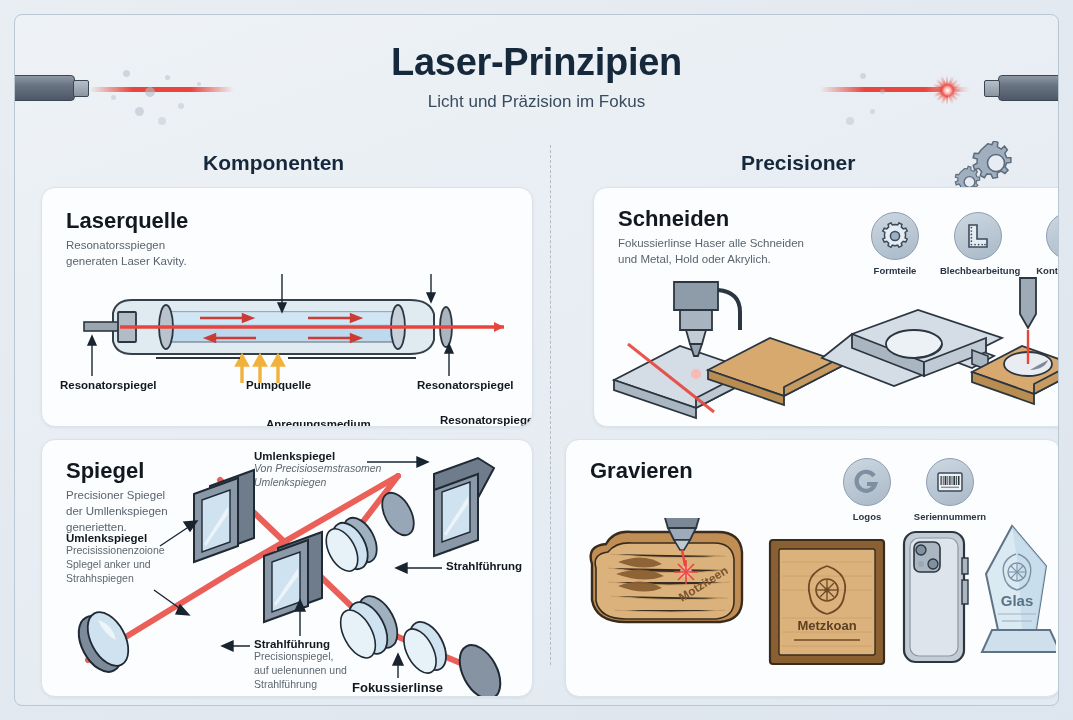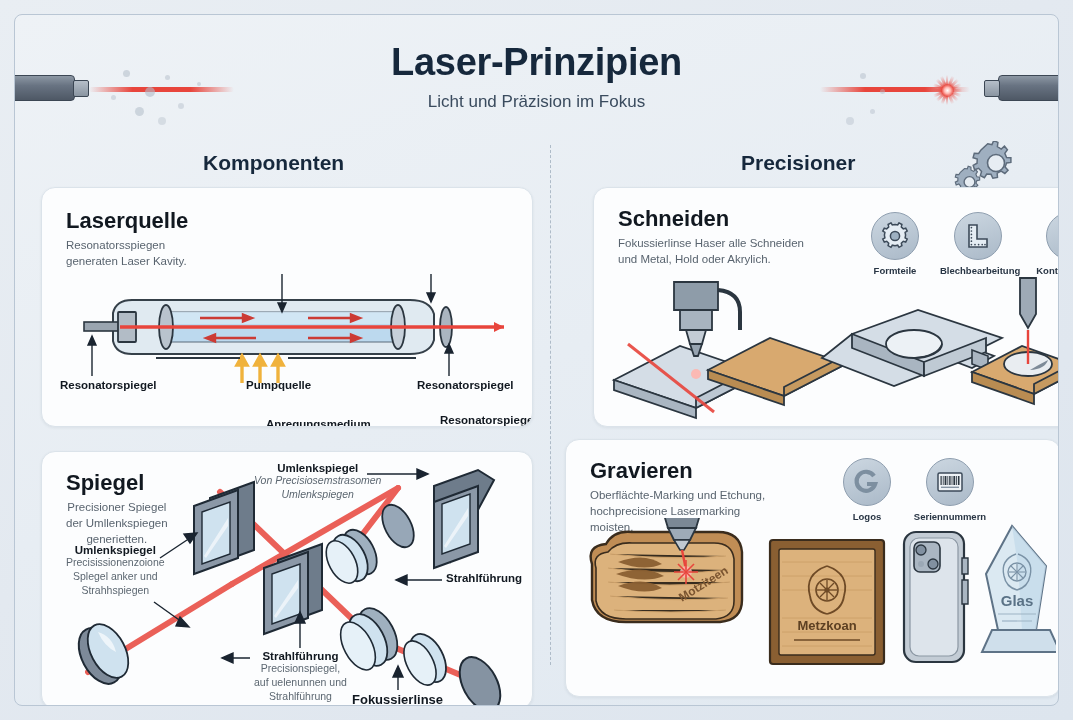--- a/index.html
+++ b/index.html
@@ -90,21 +90,21 @@
   
   .card {
     position: absolute;
     background: #fcfdfe;
     border: 1px solid #dbe3ea;
     border-radius: 14px;
     box-shadow: 0 1px 3px rgba(30,50,70,0.07);
     overflow: hidden;
   }
   #card-laserquelle { left: 26px;  top: 172px; width: 492px; height: 240px; }
-  #card-spiegel     { left: 26px;  top: 436px; width: 492px; height: 258px; text-align: center; }
+  #card-spiegel     { left: 26px;  top: 424px; width: 492px; height: 258px; }
   #card-schneiden   { left: 578px; top: 172px; width: 496px; height: 240px; }
   #card-gravieren   { left: 550px; top: 424px; width: 496px; height: 258px; }
 
   .card-title { position: absolute; font-size: 22px; font-weight: bold; color: #111820; }
   .card-sub   { position: absolute; font-size: 11.5px; line-height: 1.38; color: #59646f; }
 
   
   .lbl { position: absolute; font-size: 11.5px; font-weight: bold; color: #111820; white-space: nowrap; }
   .lbl-blk { position: absolute; white-space: nowrap; }
   .lbl-blk .h { font-size: 11.5px; font-weight: bold; color: #111820; }
@@ -446,23 +446,20 @@
         <ellipse cx="424" cy="90" rx="24" ry="12" fill="#e9edf1" stroke="#2b3640" stroke-width="1.8"></ellipse>
         <path d="M444 86 q-3 9 -18 10 q10 -6 18-10z" fill="#7e8b98"></path>
         <path d="M416 4 l16 0 0 36 -8 14 -8-14z" fill="#9eaab6" stroke="#2b3640" stroke-width="1.8"></path>
         <line x1="424" y1="56" x2="424" y2="90" stroke="#e8453c" stroke-width="2.4"></line>
       </g>
     </svg>
   </div>
 
   <div class="card" id="card-gravieren">
     <div class="card-title" style="left:24px;top:18px;">Gravieren</div>
-    <div class="card-sub" style="left:24px;top:48px;white-space:pre-line;">Oberflächte-Marking und Etchung,
-hochprecisione Lasermarking
-moisten.</div>
 
     <div class="chip-row" style="left:236px;top:18px;">
       <div class="chip">
         <div class="disc">
           <svg width="30" height="30" viewBox="0 0 30 30">
             <path d="M22 9 a9.5 9.5 0 1 0 1.2 8 l-8.2 0" fill="none" stroke="#7d8fa0" stroke-width="4.2" stroke-linecap="butt"></path>
           </svg>
         </div>
         <div class="cap">Logos</div>
       </div>

